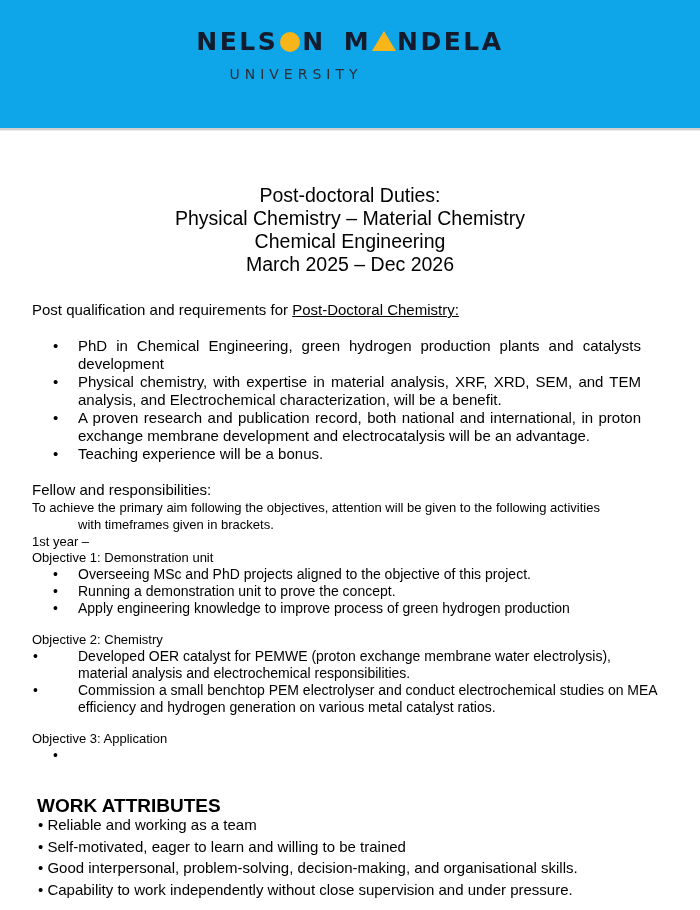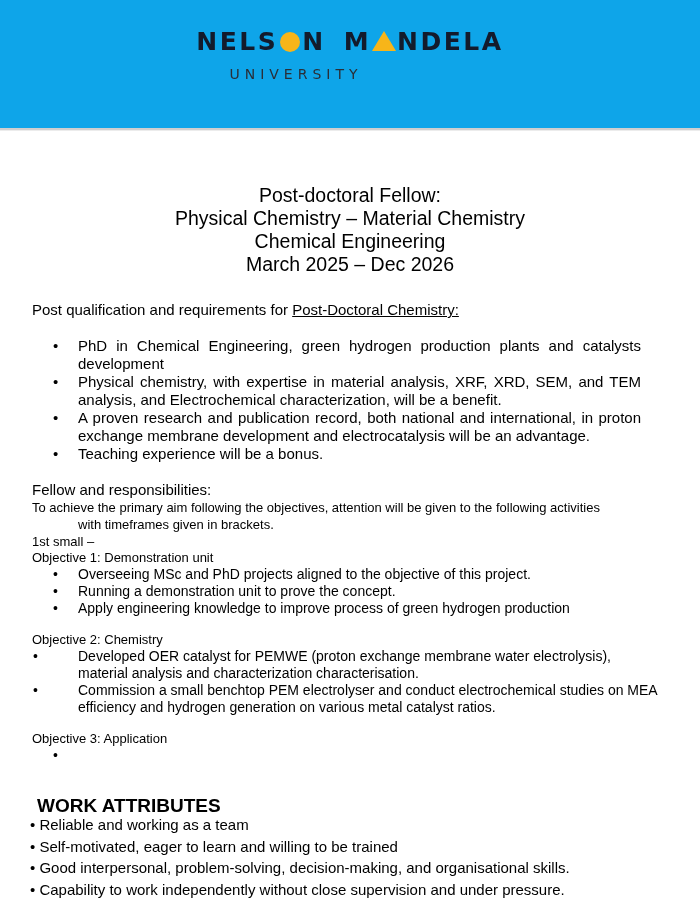--- a/index.html
+++ b/index.html
@@ -134,40 +134,40 @@
     .attr-head {
       position: absolute;
       left: 37px;
       top: 797px;
       font-size: 19px;
       font-weight: bold;
       line-height: 18px;
     }
     .attr-list {
       position: absolute;
-      left: 30px;
+      left: 38px;
       top: 814px;
       font-size: 15px;
       line-height: 21.5px;
     }
     .attr-item { white-space: nowrap; }
   </style>
 </head>
 <body>
 
 <div class="header">
   <div class="logo-main">
     <span class="word"><span>NELS</span><span class="logo-circle"></span><span>N</span></span><span class="gap"></span><span class="word"><span>M</span><span class="logo-triangle"></span><span>NDELA</span></span>
   </div>
   <div class="logo-sub">UNIVERSITY</div>
 </div>
 <div class="divider"></div>
 
 <div class="title-block">
-  <div>Post-doctoral Fellow:</div>
+  <div>Post-doctoral Duties:</div>
   <div>Physical Chemistry – Material Chemistry</div>
   <div>Chemical Engineering</div>
   <div>March 2025 – Dec 2026</div>
 </div>
 
 <div class="p" style="top:301px;">
   <span>Post qualification and requirements for </span><span class="underline">Post-Doctoral Chemistry:</span>
 </div>
 
 <div class="req-list">
@@ -185,21 +185,21 @@
   </div>
   <div class="req-item">
     <span class="bullet">•</span>
     <span>Teaching experience will be a bonus.</span>
   </div>
 </div>
 
 <div class="p" style="top:481px;">Fellow and responsibilities:</div>
 <div class="p small" style="top:499px;">To achieve the primary aim following the objectives, attention will be given to the following activities</div>
 <div class="p small" style="top:516px; left:78px;">with timeframes given in brackets.</div>
-<div class="p small" style="top:533px;">1st small –</div>
+<div class="p small" style="top:533px;">1st year –</div>
 <div class="p small" style="top:549px;">Objective 1: Demonstration unit</div>
 
 <div class="obj-list" style="left:53px; top:566px;">
   <div class="obj-item">
     <span class="bullet">•</span>
     <span>Overseeing MSc and PhD projects aligned to the objective of this project.</span>
   </div>
   <div class="obj-item">
     <span class="bullet">•</span>
     <span>Running a demonstration unit to prove the concept.</span>
@@ -208,21 +208,21 @@
     <span class="bullet">•</span>
     <span>Apply engineering knowledge to improve process of green hydrogen production</span>
   </div>
 </div>
 
 <div class="p small" style="top:631px;">Objective 2: Chemistry</div>
 <div class="obj-list" style="left:33px; top:648px;">
   <div class="obj2-item">
     <span class="bullet">•</span>
     <div>Developed OER catalyst for PEMWE (proton exchange membrane water electrolysis),</div>
-    <div>material analysis and characterization characterisation.</div>
+    <div>material analysis and electrochemical responsibilities.</div>
   </div>
   <div class="obj2-item">
     <span class="bullet">•</span>
     <div>Commission a small benchtop PEM electrolyser and conduct electrochemical studies on MEA</div>
     <div>efficiency and hydrogen generation on various metal catalyst ratios.</div>
   </div>
 </div>
 
 <div class="p small" style="top:730px;">Objective 3: Application</div>
 <div class="obj-list" style="left:53px; top:747px;">

